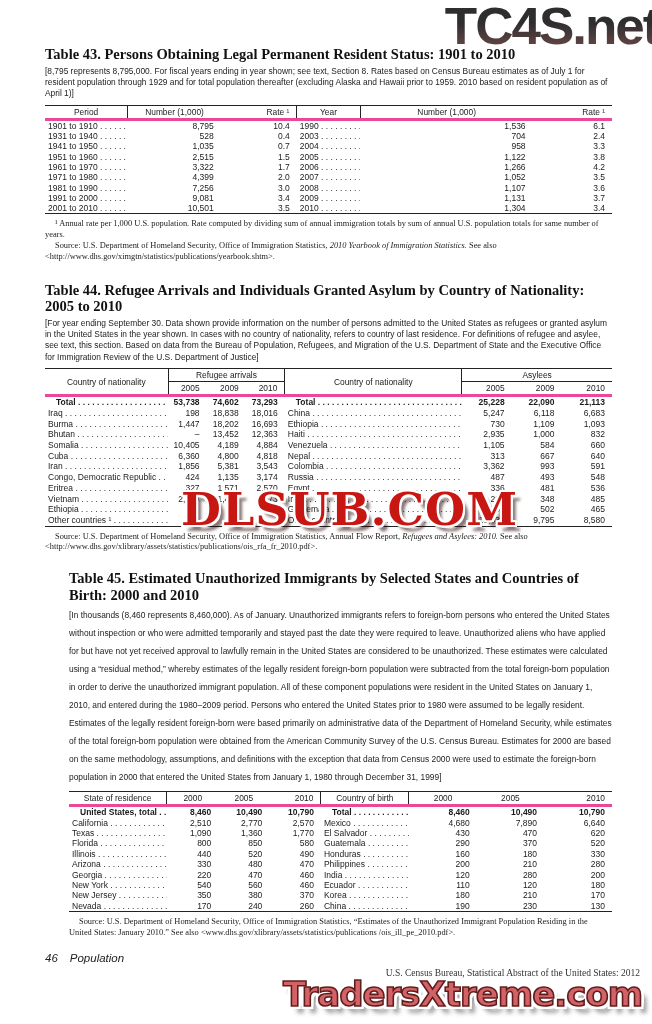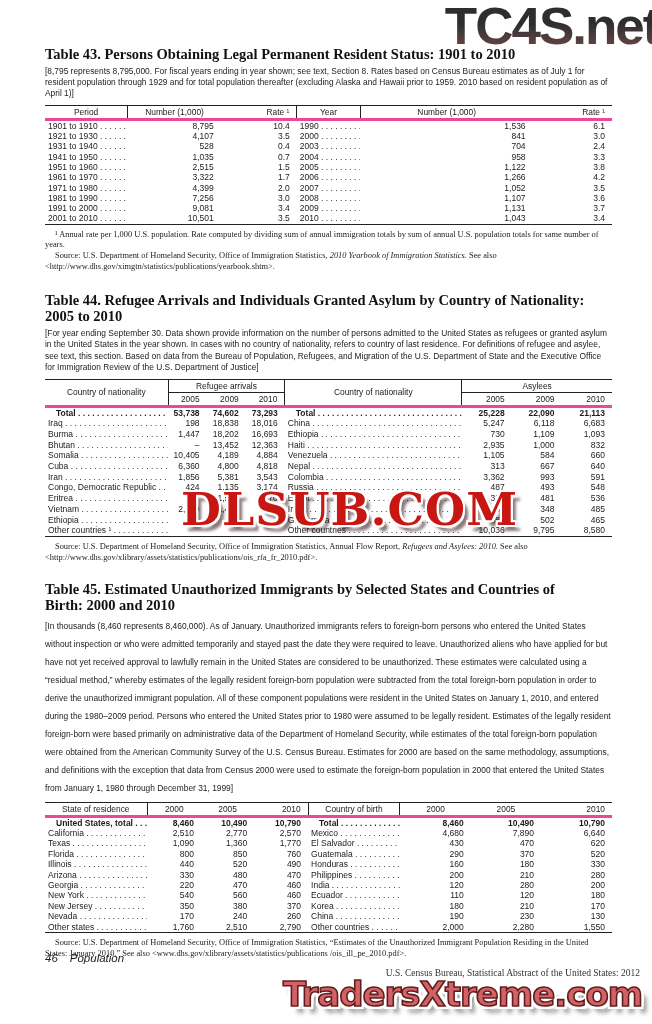--- a/index.html
+++ b/index.html
@@ -116,28 +116,20 @@
         <tbody id="t43-body">
             <tr>
               <td class="lbl"><span>1901 to 1910</span></td>
               <td class="num">8,795</td>
               <td class="num">10.4</td>
               <td class="lbl"><span>1990</span></td>
               <td class="num">1,536</td>
               <td class="num">6.1</td>
             </tr>
             <tr>
-              <td class="lbl"><span>1921 to 1930</span></td>
-              <td class="num">4,107</td>
-              <td class="num">3.5</td>
-              <td class="lbl"><span>2000</span></td>
-              <td class="num">841</td>
-              <td class="num">3.0</td>
-            </tr>
-            <tr>
               <td class="lbl"><span>1931 to 1940</span></td>
               <td class="num">528</td>
               <td class="num">0.4</td>
               <td class="lbl"><span>2003</span></td>
               <td class="num">704</td>
               <td class="num">2.4</td>
             </tr>
             <tr>
               <td class="lbl"><span>1941 to 1950</span></td>
               <td class="num">1,035</td>
@@ -184,21 +176,21 @@
               <td class="num">3.4</td>
               <td class="lbl"><span>2009</span></td>
               <td class="num">1,131</td>
               <td class="num">3.7</td>
             </tr>
             <tr>
               <td class="lbl"><span>2001 to 2010</span></td>
               <td class="num">10,501</td>
               <td class="num">3.5</td>
               <td class="lbl"><span>2010</span></td>
-              <td class="num">1,043</td>
+              <td class="num">1,304</td>
               <td class="num">3.4</td>
             </tr>
           </tbody>
       </table>
 
       <div class="fnblock">
         <p class="fn">¹ Annual rate per 1,000 U.S. population. Rate computed by dividing sum of annual immigration totals by sum of annual U.S. population totals for same number of years.</p>
         <p class="fn"><span>Source: U.S. Department of Homeland Security, Office of Immigration Statistics, </span><i>2010 Yearbook of Immigration Statistics.</i><span> See also &lt;http://www.dhs.gov/ximgtn/statistics/publications/yearbook.shtm&gt;.</span></p>
       </div>
     </div>
@@ -356,21 +348,21 @@
               <td class="num">8,580</td>
             </tr>
           </tbody>
       </table>
 
       <div class="fnblock">
         <p class="fn"><span>Source: U.S. Department of Homeland Security, Office of Immigration Statistics, Annual Flow Report, </span><i>Refugees and Asylees: 2010.</i><span> See also &lt;http://www.dhs.gov/xlibrary/assets/statistics/publications/ois_rfa_fr_2010.pdf&gt;.</span></p>
       </div>
     </div>
 
-    <div style="margin-top:17px;">
+    <div style="margin-top:17px;margin-left:24px;">
       <p class="tbl-title w520">Table 45. Estimated Unauthorized Immigrants by Selected States and Countries of Birth: 2000 and 2010</p>
       <p class="note tight">[In thousands (8,460 represents 8,460,000). As of January. Unauthorized immigrants refers to foreign-born persons who entered the United States without inspection or who were admitted temporarily and stayed past the date they were required to leave. Unauthorized aliens who have applied for but have not yet received approval to lawfully remain in the United States are considered to be unauthorized. These estimates were calculated using a “residual method,” whereby estimates of the legally resident foreign-born population were subtracted from the total foreign-born population in order to derive the unauthorized immigrant population. All of these component populations were resident in the United States on January 1, 2010, and entered during the 1980–2009 period. Persons who entered the United States prior to 1980 were assumed to be legally resident. Estimates of the legally resident foreign-born were based primarily on administrative data of the Department of Homeland Security, while estimates of the total foreign-born population were obtained from the American Community Survey of the U.S. Census Bureau. Estimates for 2000 are based on the same methodology, assumptions, and definitions with the exception that data from Census 2000 were used to estimate the foreign-born population in 2000 that entered the United States from January 1, 1980 through December 31, 1999]</p>
 
       <table class="t45">
         <colgroup>
           <col style="width:18%">
             <col style="width:9.5%">
             <col style="width:9.4%">
             <col style="width:9.5%">
           <col style="width:16.2%">
@@ -418,21 +410,21 @@
               <td class="num">1,770</td>
               <td class="lbl"><span>El Salvador</span></td>
               <td class="num">430</td>
               <td class="num">470</td>
               <td class="num">620</td>
             </tr>
             <tr>
               <td class="lbl"><span>Florida</span></td>
               <td class="num">800</td>
               <td class="num">850</td>
-              <td class="num">760</td>
+              <td class="num">580</td>
               <td class="lbl"><span>Guatemala</span></td>
               <td class="num">290</td>
               <td class="num">370</td>
               <td class="num">520</td>
             </tr>
             <tr>
               <td class="lbl"><span>Illinois</span></td>
               <td class="num">440</td>
               <td class="num">520</td>
               <td class="num">490</td>
@@ -484,30 +476,20 @@
             <tr>
               <td class="lbl"><span>Nevada</span></td>
               <td class="num">170</td>
               <td class="num">240</td>
               <td class="num">260</td>
               <td class="lbl"><span>China</span></td>
               <td class="num">190</td>
               <td class="num">230</td>
               <td class="num">130</td>
             </tr>
-            <tr>
-              <td class="lbl"><span>Other states</span></td>
-              <td class="num">1,760</td>
-              <td class="num">2,510</td>
-              <td class="num">2,790</td>
-              <td class="lbl"><span>Other countries</span></td>
-              <td class="num">2,000</td>
-              <td class="num">2,280</td>
-              <td class="num">1,550</td>
-            </tr>
           </tbody>
       </table>
 
       <div class="fnblock">
         <p class="fn">Source: U.S. Department of Homeland Security, Office of Immigration Statistics, “Estimates of the Unauthorized Immigrant Population Residing in the United States: January 2010.” See also &lt;www.dhs.gov/xlibrary/assets/statistics/publications /ois_ill_pe_2010.pdf&gt;.</p>
       </div>
     </div>
   </div>
 
   <div class="footer-left">

